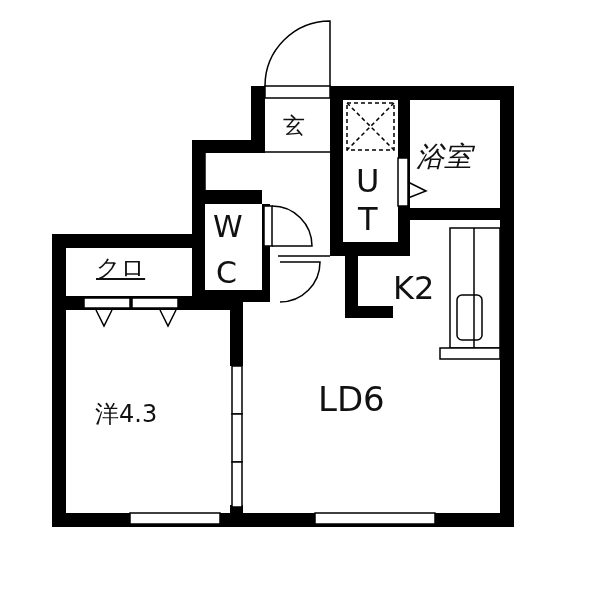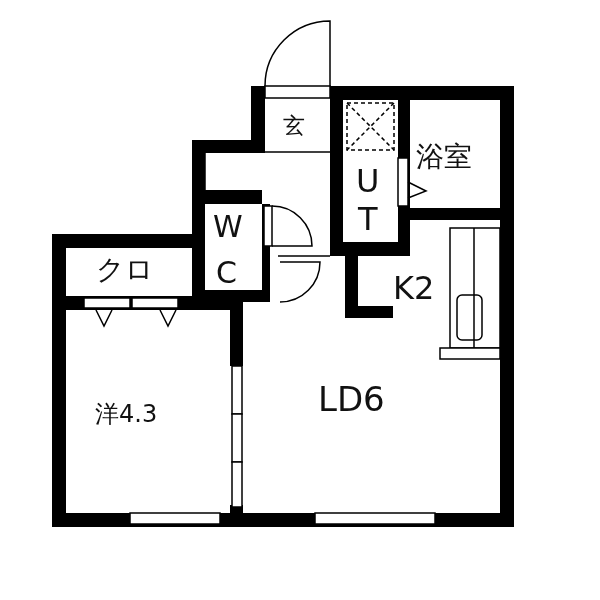--- a/index.html
+++ b/index.html
@@ -74,21 +74,21 @@
     <line x1="278" y1="256" x2="330" y2="256"></line>
   </g>
   <g fill="none" stroke="#000" stroke-width="1.5" stroke-dasharray="4,3">
     <rect x="347" y="103" width="47" height="47"></rect>
     <line x1="347" y1="103" x2="394" y2="150"></line>
     <line x1="394" y1="103" x2="347" y2="150"></line>
   </g>
 </svg>
 
 <div class="lbl" style="left:283px;top:115px;font-size:22px;">玄</div>
-<div class="lbl" style="left:416px;top:143px;font-size:28px;">浴室</div>
+<div class="lbl" style="left:416px;top:143px;font-size:28px;font-style:italic;">浴室</div>
 <div class="lbl" style="left:356px;top:165px;font-size:32px;">U</div>
 <div class="lbl" style="left:358px;top:203px;font-size:32px;">T</div>
 <div class="lbl" style="left:213px;top:212px;font-size:30px;">W</div>
 <div class="lbl" style="left:216px;top:258px;font-size:30px;">C</div>
-<div class="lbl" style="left:96px;top:256px;font-size:28px;">クロ</div>
+<div class="lbl" style="left:96px;top:256px;font-size:24px;text-decoration:underline;">クロ</div>
 <div class="lbl" style="left:393px;top:272px;font-size:32px;">K2</div>
 <div class="lbl" style="left:95px;top:402px;font-size:24px;">洋4.3</div>
 <div class="lbl" style="left:318px;top:382px;font-size:34px;">LD6</div>
 
 </body></html>

